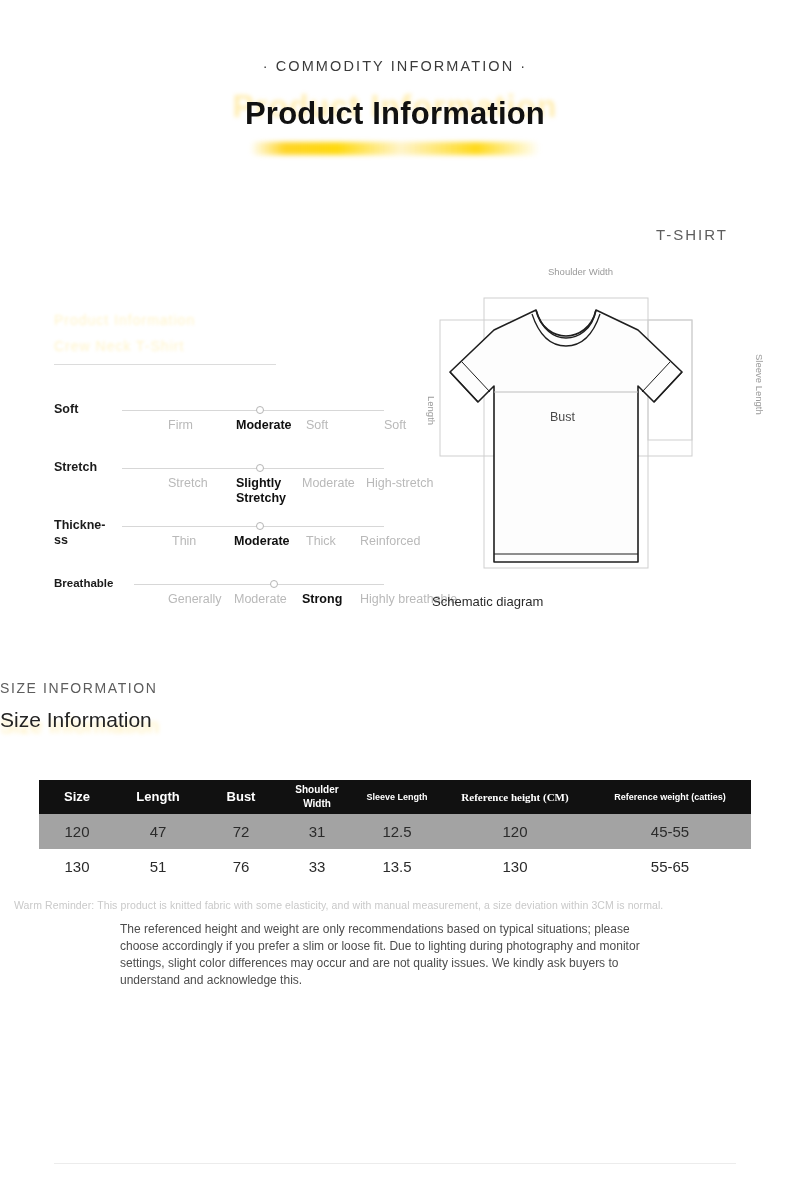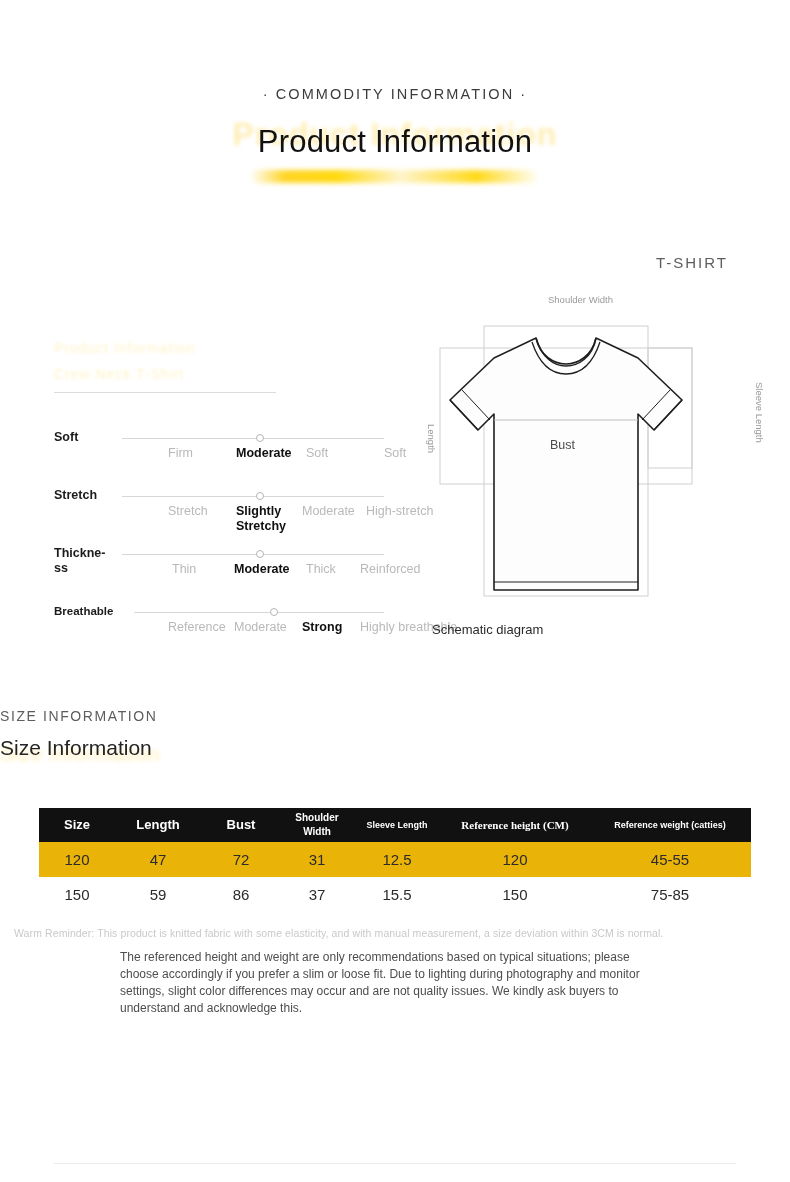--- a/index.html
+++ b/index.html
@@ -11,21 +11,21 @@
     width: 790px;
     height: 1182px;
     position: relative;
     font-family: "Liberation Sans", sans-serif;
     color: #222;
     overflow: hidden;
   }
 
   
   .header {
-    padding-top: 86px;
+    padding-top: 58px;
     text-align: center;
   }
   .eyebrow {
     font-size: 14.5px;
     letter-spacing: 2.1px;
     color: #3b3b3b;
     font-weight: 500;
   }
   .title-wrap {
     position: relative;
@@ -38,21 +38,21 @@
     font-size: 32px;
     font-weight: 700;
     color: rgba(255, 196, 0, 0.30);
     letter-spacing: 1px;
     filter: blur(2.2px);
   }
   .main-title {
     position: absolute;
     top: 0; left: 0; right: 0;
     font-size: 31px;
-    font-weight: 400;
+    font-weight: 700;
     color: #111;
     letter-spacing: 0.2px;
   }
   .title-underline {
     position: absolute;
     left: 50%;
     transform: translateX(-50%);
     top: 46px;
     width: 290px;
     height: 13px;
@@ -259,21 +259,21 @@
     font-family: Liberation Serif, serif;
   }
   table.size-table tbody td {
     height: 35px;
     text-align: center;
     font-size: 15px;
     color: #2b2b2b;
     border-bottom: 1px solid #ffffff;
   }
   table.size-table tbody tr.alt td {
-    background: #eab308;
+    background: #a3a3a3;
   }
 
   
   .warm {
     margin: 14px 0 0 14px;
     font-size: 10.5px;
     color: #c9c9c9;
     letter-spacing: 0.1px;
   }
   .note {
@@ -348,21 +348,21 @@
         <span class="slider-opt" style="left:196px;">Thick</span>
         <span class="slider-opt" style="left:250px;">Reinforced</span>
       </div>
     </div>
 
     <div class="slider-row">
       <div class="slider-name" style="font-size:11.5px; width:70px;">Breathable</div>
       <div class="slider-track" style="left:80px;"></div>
       <div class="slider-knob" style="left:216px;"></div>
       <div class="slider-opts">
-        <span class="slider-opt" style="left:58px;">Reference</span>
+        <span class="slider-opt" style="left:58px;">Generally</span>
         <span class="slider-opt" style="left:124px;">Moderate</span>
         <span class="slider-opt active" style="left:192px;">Strong</span>
         <span class="slider-opt" style="left:250px;">Highly breathable</span>
       </div>
     </div>
 
   </div>
 
   <div class="diagram">
     <svg width="330" height="330" viewBox="0 0 330 330">
@@ -427,26 +427,26 @@
     <tr class="alt">
       <td>120</td>
       <td>47</td>
       <td>72</td>
       <td>31</td>
       <td>12.5</td>
       <td>120</td>
       <td>45-55</td>
     </tr>
     <tr>
-      <td>150</td>
-      <td>59</td>
-      <td>86</td>
-      <td>37</td>
-      <td>15.5</td>
-      <td>150</td>
-      <td>75-85</td>
+      <td>130</td>
+      <td>51</td>
+      <td>76</td>
+      <td>33</td>
+      <td>13.5</td>
+      <td>130</td>
+      <td>55-65</td>
     </tr>
   </tbody>
 </table>
 
 <div class="warm">Warm Reminder: This product is knitted fabric with some elasticity, and with manual measurement, a size deviation within 3CM is normal.</div>
 <div class="note">The referenced height and weight are only recommendations based on typical situations; please choose accordingly if you prefer a slim or loose fit. Due to lighting during photography and monitor settings, slight color differences may occur and are not quality issues. We kindly ask buyers to understand and acknowledge this.</div>
 <div class="bottom-rule"></div>
 
 </body></html>

